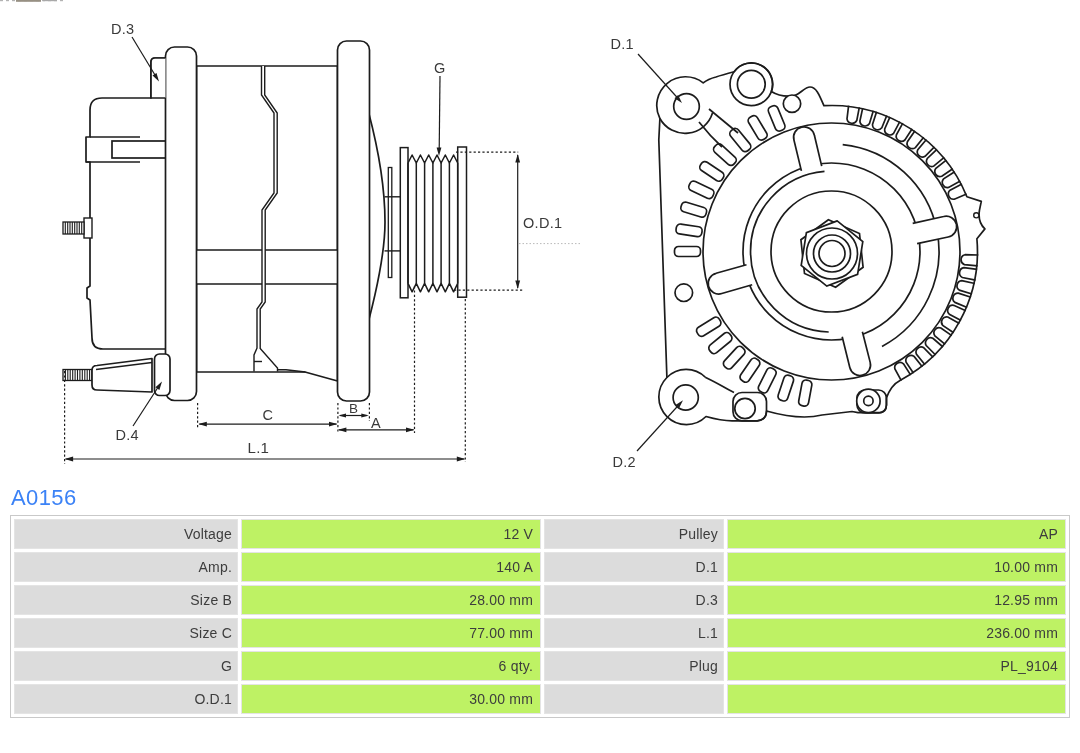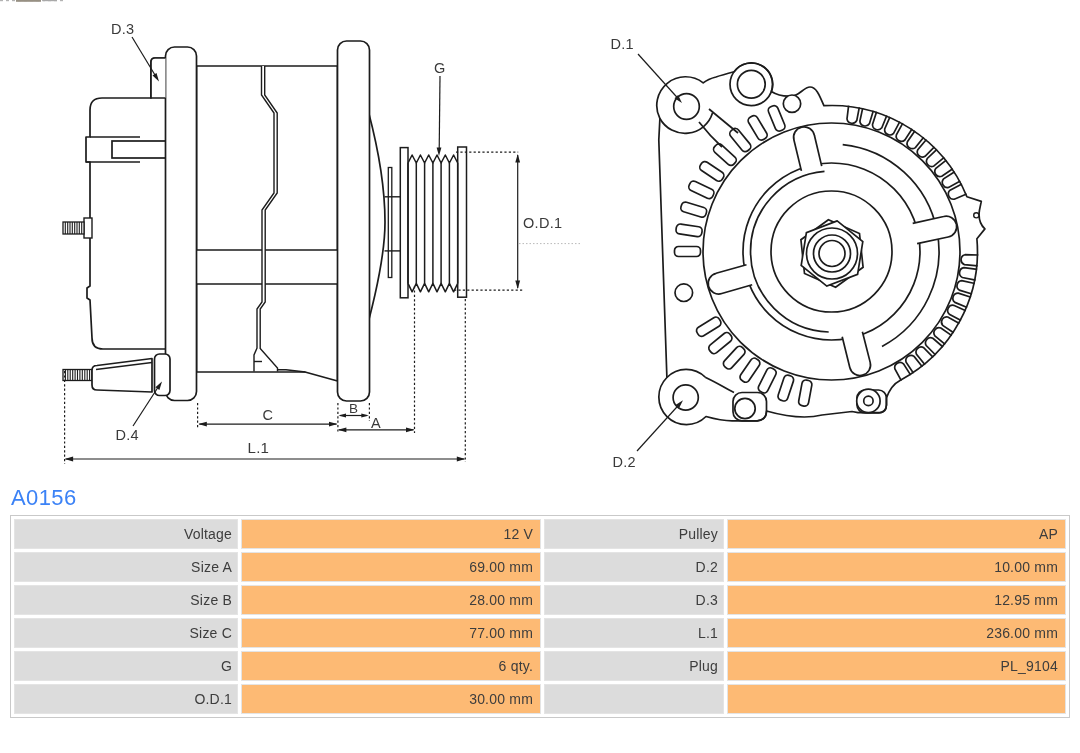--- a/index.html
+++ b/index.html
@@ -2,21 +2,21 @@
 <html><head>
 <meta charset="utf-8">
 <style>
 html,body { margin:0; padding:0; background:#fff; }
 body { width:1080px; height:753px; position:relative; font-family:"Liberation Sans",sans-serif; overflow:hidden; }
 .title { position:absolute; left:11px; top:485px; font-size:22px; color:#3b82f6; letter-spacing:0.4px; }
 table { position:absolute; left:10px; top:515px; width:1060px; border-collapse:separate; border-spacing:3px; background:#fff; border:1px solid #c9c9c9; table-layout:fixed; }
 td { box-sizing:border-box; font-size:14px; color:#3d3d3d; text-align:right; padding:5.5px 7px 5.5px 4px; line-height:17px; border:1px solid #e4e4e4; overflow:hidden; white-space:nowrap; letter-spacing:0.2px; }
 td.l { padding-right:5px; }
 td.l { background:#dcdcdc; }
-td.v { background:#fdba74; }
+td.v { background:#bef264; }
 </style>
 </head>
 <body>
 <svg width="1080" height="480" viewBox="0 0 1080 480" style="position:absolute;top:0;left:0">
     <path d="M 823.9,105.7 C 819,94 816,87 810,87 C 804,87 799,96 792,96 Q 780,97 771.4,91.5 A 21.3,21.3 0 0 0 734.1,71.8 Q 722,75 716,77 Q 708,79 703.2,82.9 A 28.7,28.7 0 0 0 659.9,118.5 L 658.8,140 L 666.9,377.5 A 27,27 0 1 0 706,416.5 Q 722,421 733,420.8 L 757,420.8 Q 766.5,420 766.5,411 Q 800,420.5 822,415 L 852,411.5 L 858,412.6 L 880,412.6 Q 886.4,412.2 886.4,405 L 886.4,398 Q 891,385 900.0,380.4 A 146.0,146.0 0 0 0 976.9,238.8 L 984.9,228.9 Q 977.5,222 979.5,210 L 981.3,201.4 L 966.9,196.8 A 146.0,146.0 0 0 0 823.9,105.7 Z" fill="#fff" stroke="#1c1c1c" stroke-width="1.7" stroke-linejoin="round"></path>
 <path d="M 910.7,375.1 L 903.5,363.9 A 5.2,5.2 0 0 0 894.9,369.0 L 901.3,380.7" fill="none" stroke="#1c1c1c" stroke-width="1.7"></path>
 <path d="M 922.3,366.8 L 914.1,356.4 A 5.2,5.2 0 0 0 906.1,362.2 L 913.5,373.2" fill="none" stroke="#1c1c1c" stroke-width="1.7"></path>
 <path d="M 933.2,357.4 L 923.9,347.8 A 5.2,5.2 0 0 0 916.5,354.4 L 925.0,364.7" fill="none" stroke="#1c1c1c" stroke-width="1.7"></path>
 <path d="M 943.0,347.0 L 932.9,338.3 A 5.2,5.2 0 0 0 926.2,345.6 L 935.6,355.0" fill="none" stroke="#1c1c1c" stroke-width="1.7"></path>
 <path d="M 951.8,335.6 L 940.9,328.0 A 5.2,5.2 0 0 0 934.9,335.9 L 945.2,344.3" fill="none" stroke="#1c1c1c" stroke-width="1.7"></path>
@@ -200,23 +200,23 @@
 <div class="title">A0156</div>
 <table>
     <tbody>
       <tr>
         <td class="l" style="width:224px">Voltage</td>
         <td class="v" style="width:300px">12 V</td>
         <td class="l" style="width:180px">Pulley</td>
         <td class="v">AP</td>
       </tr>
       <tr>
-        <td class="l" style="width:224px">Size A</td>
-        <td class="v" style="width:300px">69.00 mm</td>
-        <td class="l" style="width:184px">D.2</td>
+        <td class="l" style="width:224px">Amp.</td>
+        <td class="v" style="width:300px">140 A</td>
+        <td class="l" style="width:184px">D.1</td>
         <td class="v">10.00 mm</td>
       </tr>
       <tr>
         <td class="l" style="width:224px">Size B</td>
         <td class="v" style="width:300px">28.00 mm</td>
         <td class="l" style="width:184px">D.3</td>
         <td class="v">12.95 mm</td>
       </tr>
       <tr>
         <td class="l" style="width:224px">Size C</td>

